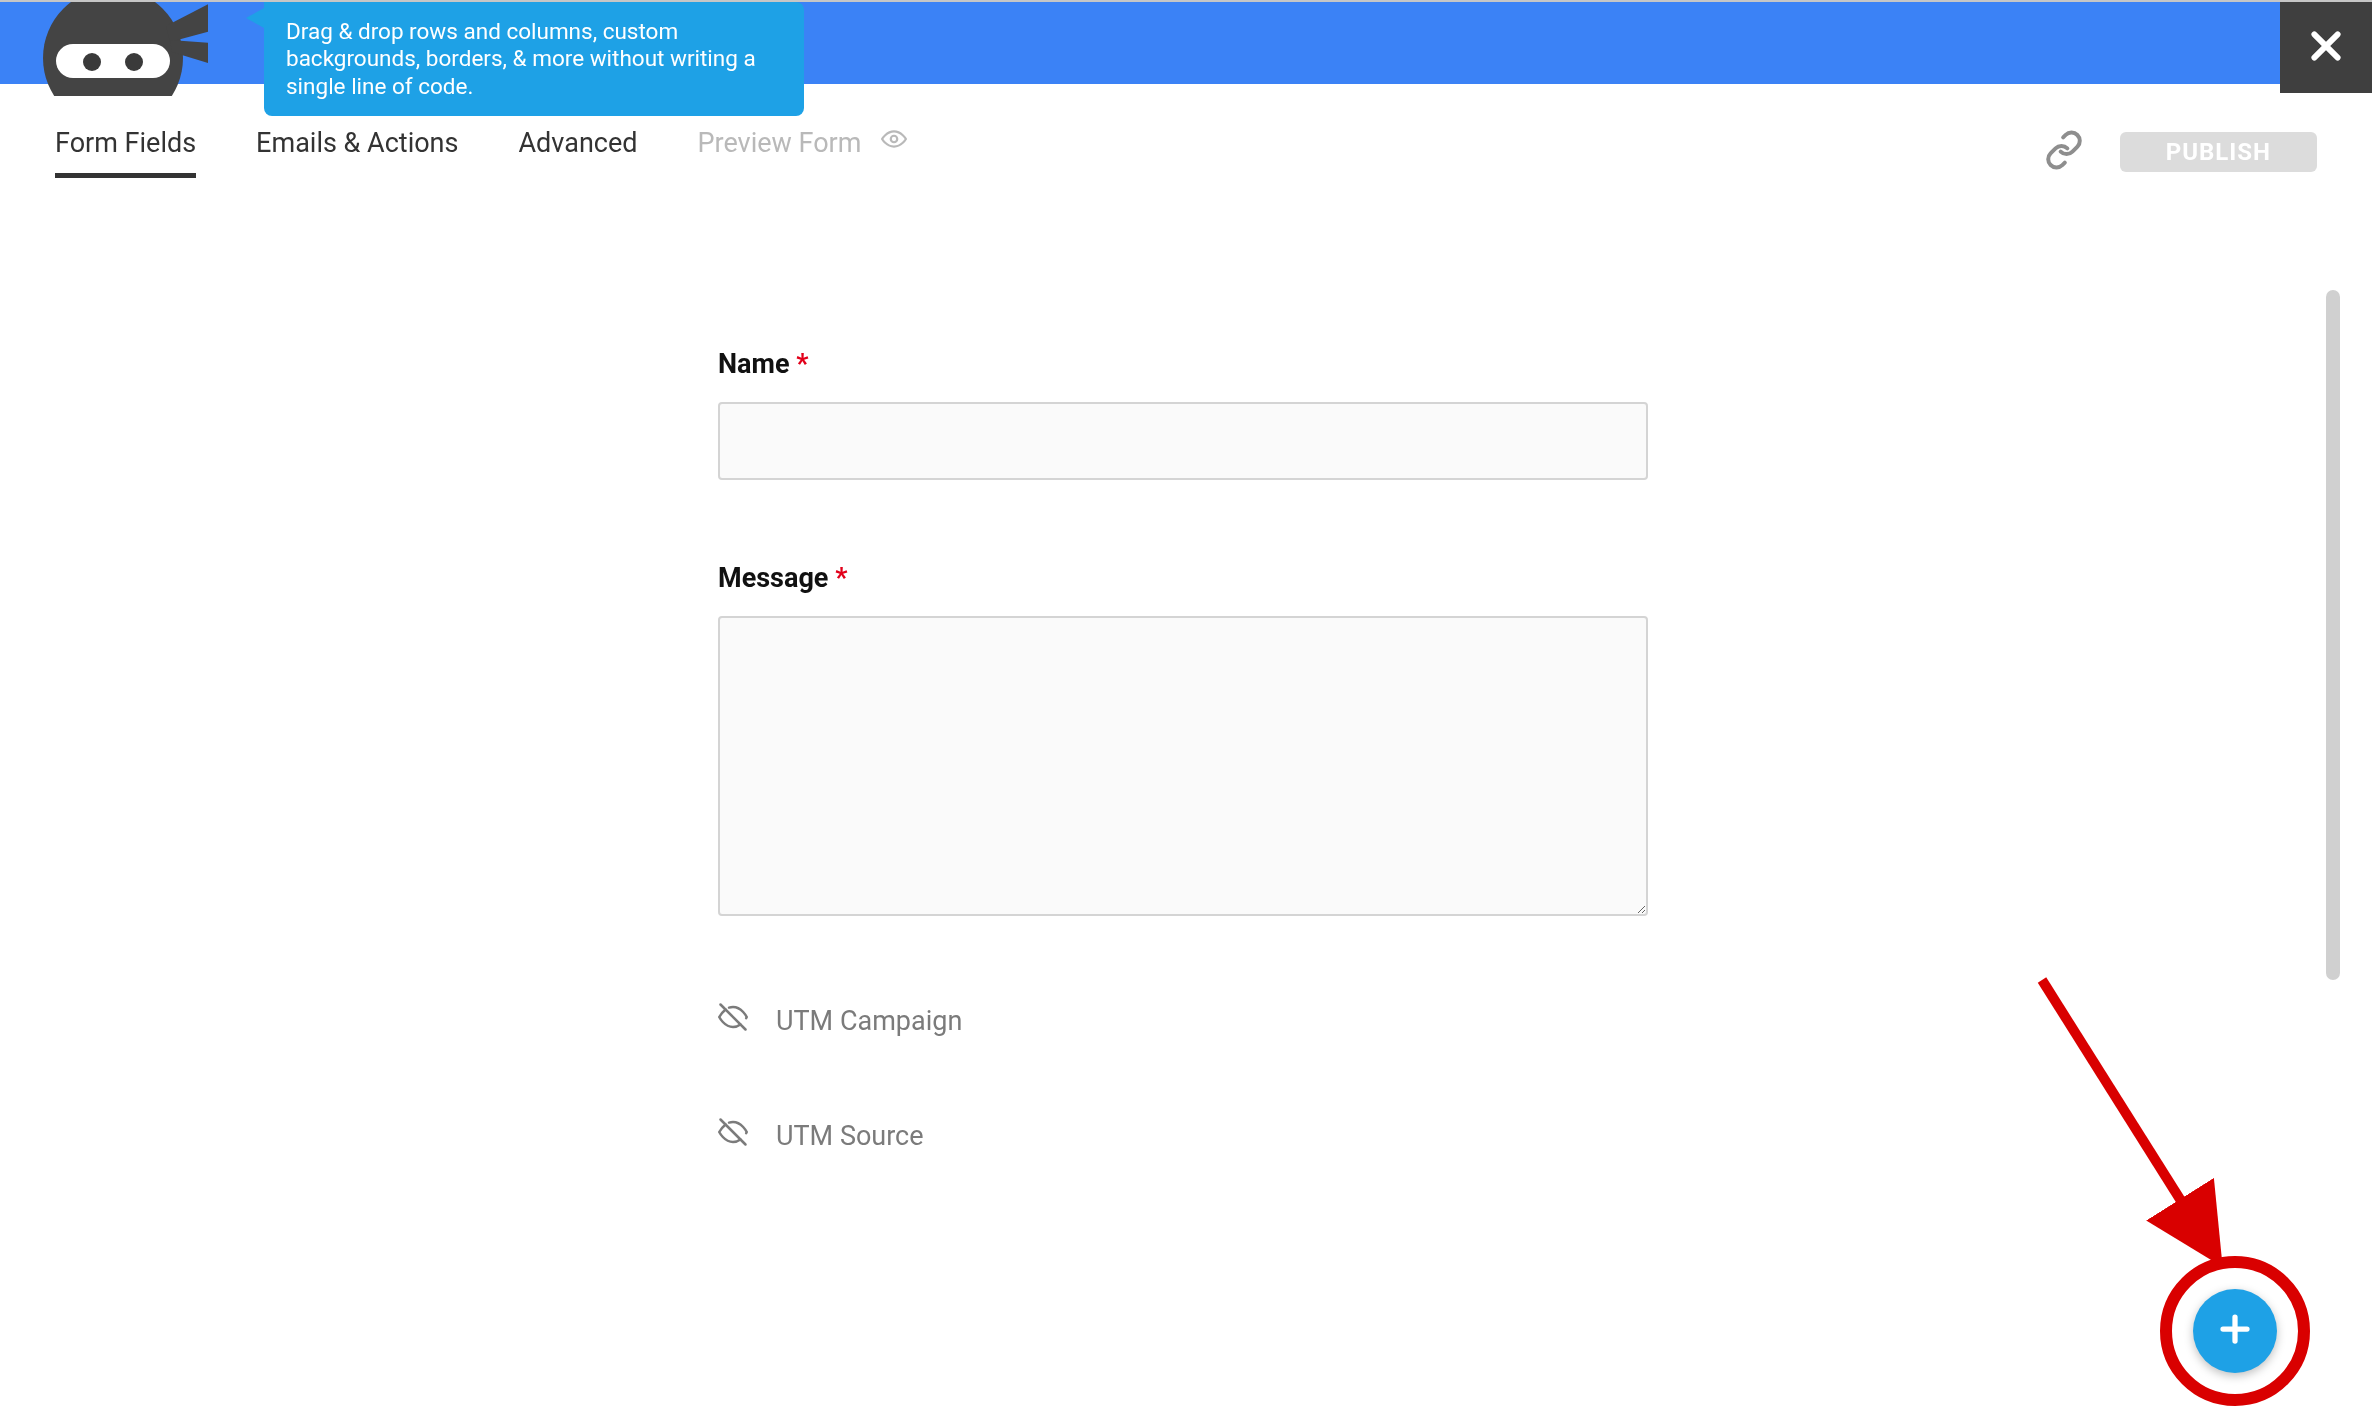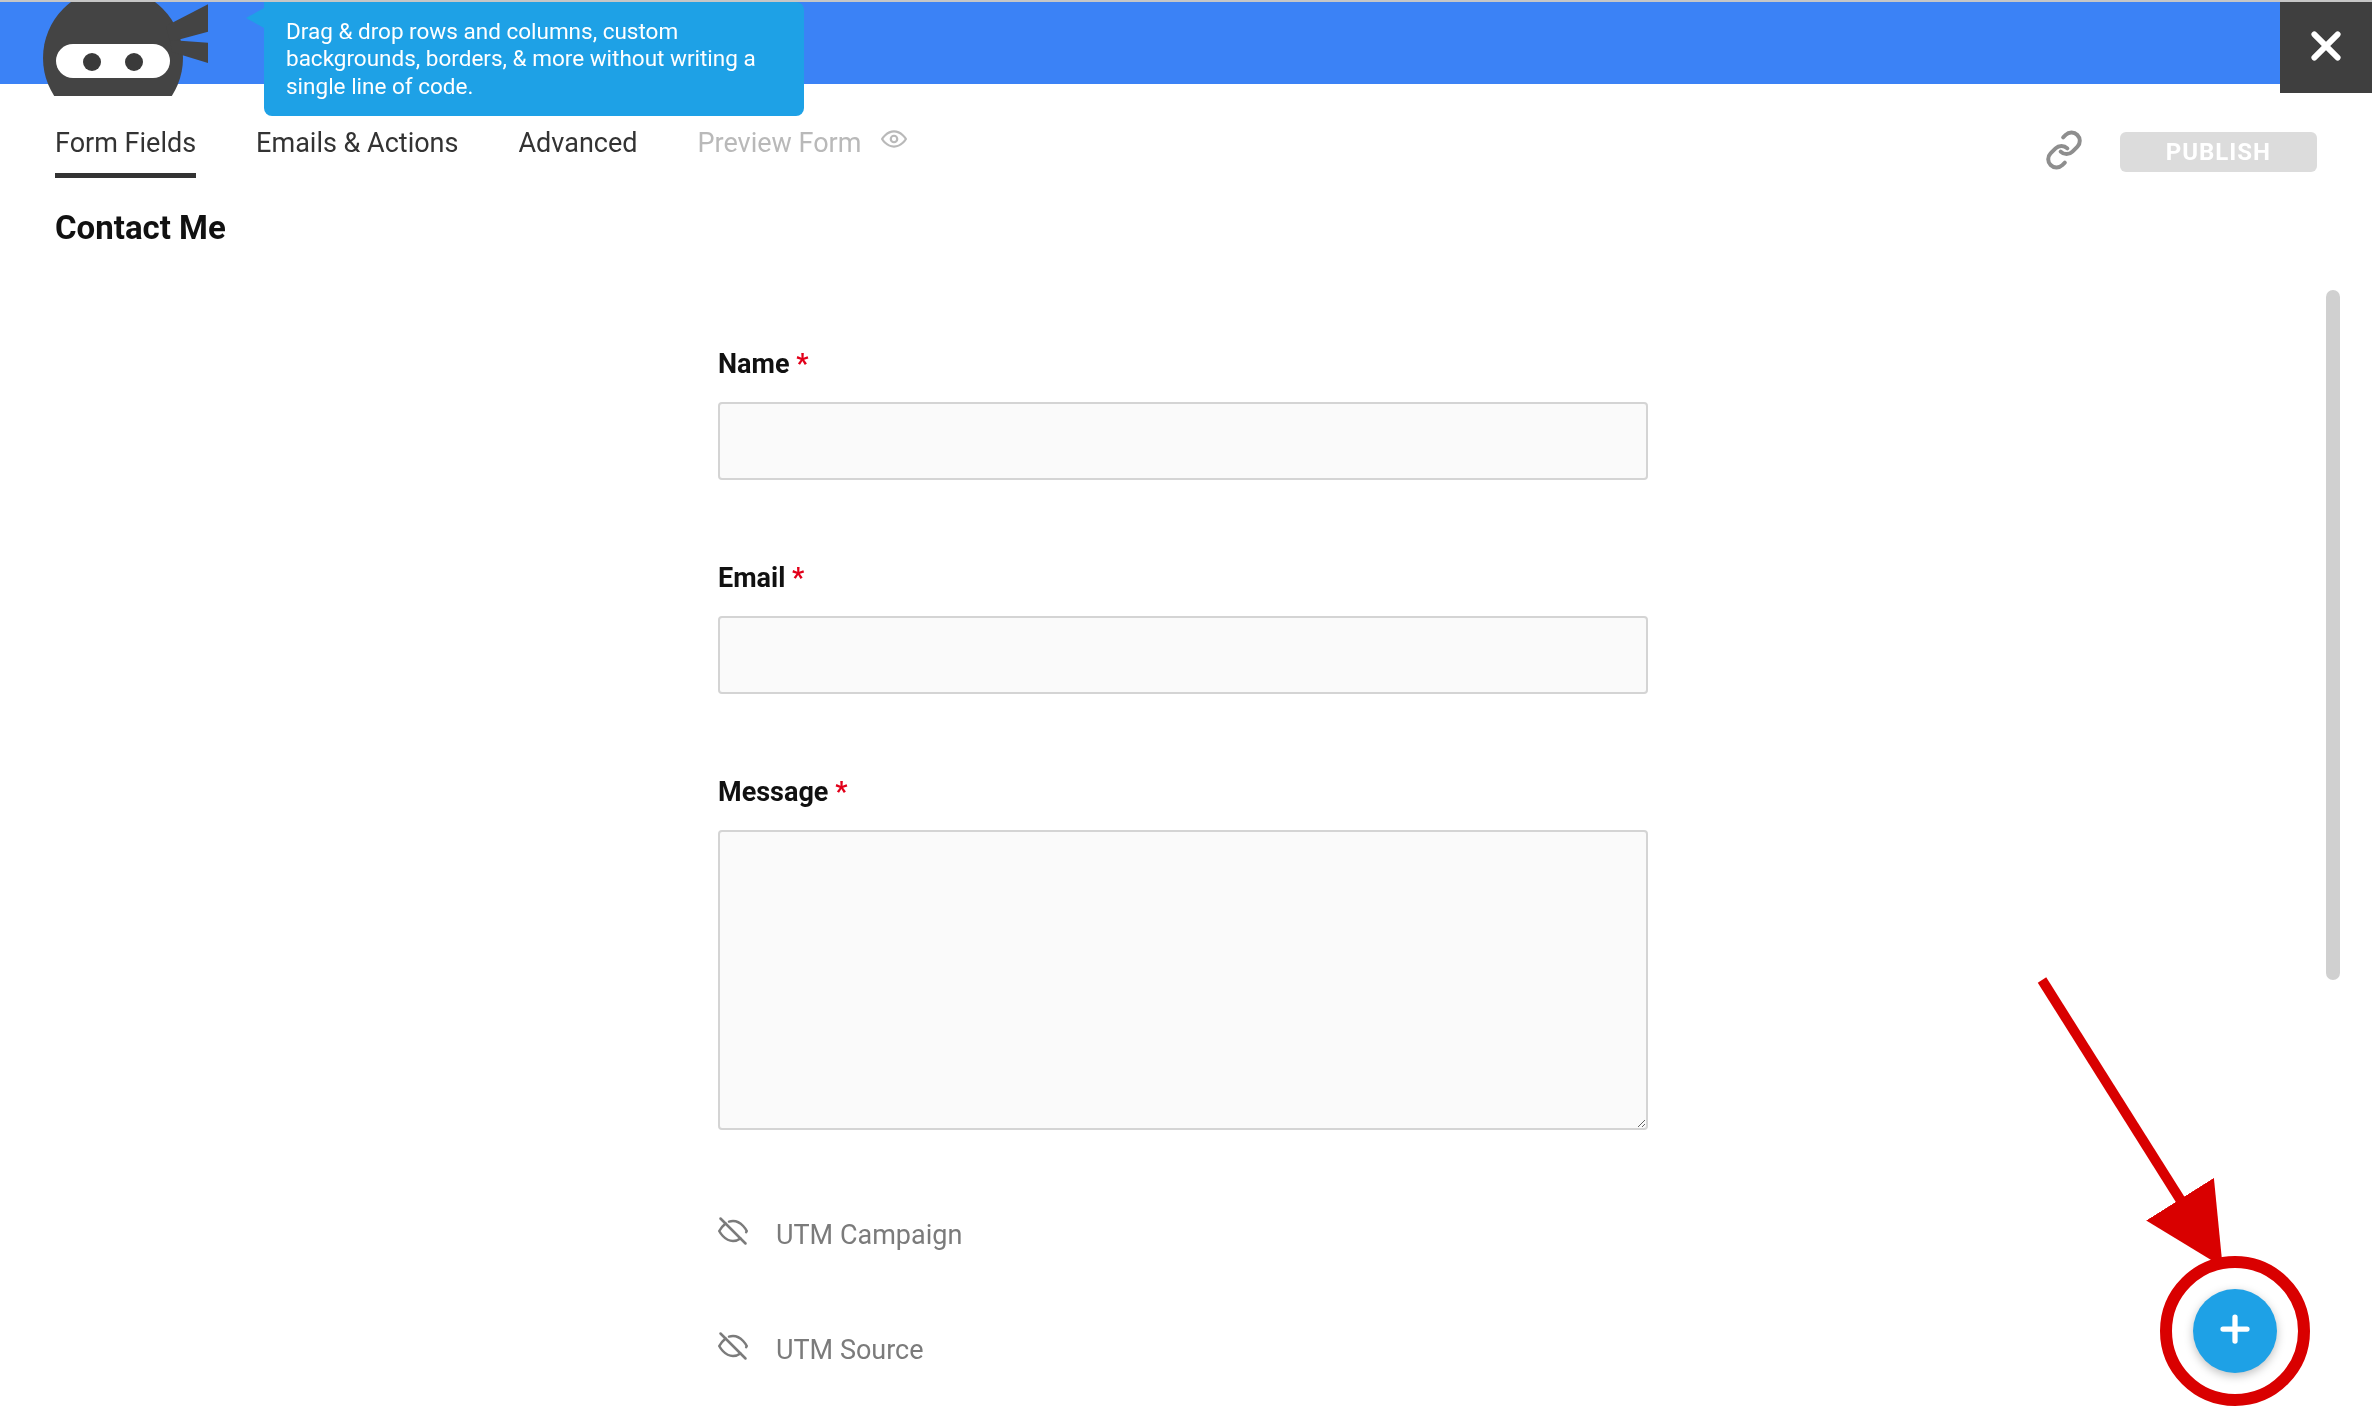--- a/index.html
+++ b/index.html
@@ -281,42 +281,34 @@
       <svg width="40" height="40" viewBox="0 0 24 24" fill="none" stroke="#8e8e8e" stroke-width="2.4" stroke-linecap="round" stroke-linejoin="round">
         <path d="M10 13a5 5 0 0 0 7.07 0l3-3a5 5 0 0 0-7.07-7.07l-1.5 1.5"></path>
         <path d="M14 11a5 5 0 0 0-7.07 0l-3 3a5 5 0 0 0 7.07 7.07l1.5-1.5"></path>
       </svg>
     </span>
     <button class="publish-btn">
       <span>PUBLISH</span>
     </button>
   </div>
 
-  <h1 class="form-title">Contact Me</h1>
 
   <div class="fake-scrollbar"></div>
 
   <div class="form-canvas">
     <div class="form-center">
 
       <div class="field-block">
         <label class="field-label">
           <span>Name</span>
           <span class="req">*</span>
         </label>
         <input type="text" class="text-input" style="">
       </div>
 
-      <div class="field-block">
-        <label class="field-label">
-          <span>Email</span>
-          <span class="req">*</span>
-        </label>
-        <input type="text" class="text-input" style="">
-      </div>
 
       <div class="field-block">
         <label class="field-label">
           <span>Message</span>
           <span class="req">*</span>
         </label>
         <textarea class="textarea-input" style=""></textarea>
       </div>
 
       <div class="hidden-field">

